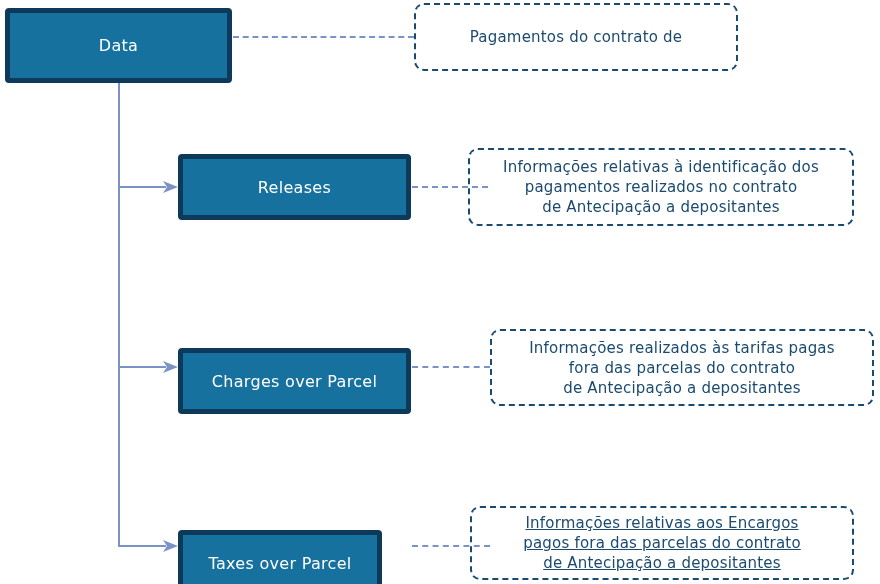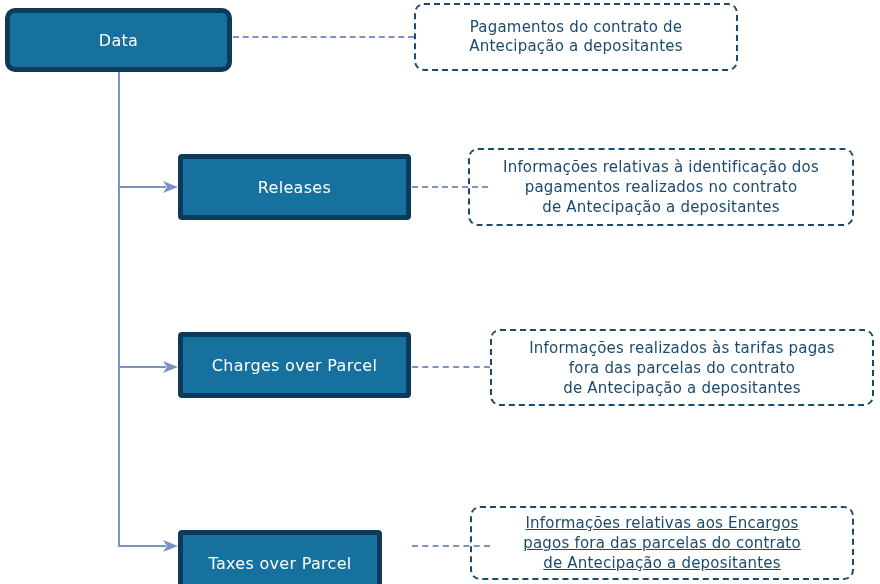--- a/index.html
+++ b/index.html
@@ -52,23 +52,23 @@
     border: 5px solid var(--node-border, #0d3a5a);
     border-radius: 4px;
     display: flex;
     align-items: center;
     justify-content: center;
     color: var(--node-text, #ffffff);
     font-size: 16px;
     letter-spacing: 0.3px;
     white-space: nowrap;
   }
-  .node.root     { left: 5px;   top: 8px;   width: 227px; height: 64px; border-radius: 10px; }
+  .node.root     { left: 5px;   top: 8px;   width: 227px; height: 75px; border-radius: 4px; }
   .node.releases { left: 178px; top: 154px; width: 233px; height: 66px; }
-  .node.charges  { left: 178px; top: 332px; width: 233px; height: 66px; }
+  .node.charges  { left: 178px; top: 348px; width: 233px; height: 66px; }
   .node.taxes    { left: 178px; top: 513px; width: 204px; height: 66px; margin-top: 17px; }
   
   .note {
     position: absolute;
     box-sizing: border-box;
     border: 2px dashed var(--note-border, #1b4a6f);
     border-radius: 10px;
     color: var(--note-text, #1b4a6f);
     font-size: 15px;
     line-height: 20px;
@@ -120,21 +120,20 @@
   </div>
   <div class="node charges">
     <span>Charges over Parcel</span>
   </div>
   <div class="node taxes">
     <span>Taxes over Parcel</span>
   </div>
 
   <div class="note n0">
     <div class="ln">Pagamentos do contrato de</div>
-    <div class="ln">Antecipação a depositantes</div>
   </div>
   <div class="note n1">
     <div class="ln">Informações relativas à identificação dos</div>
     <div class="ln">pagamentos realizados no contrato</div>
     <div class="ln">de Antecipação a depositantes</div>
   </div>
   <div class="note n2">
     <div class="ln">Informações realizados às tarifas pagas</div>
     <div class="ln">fora das parcelas do contrato</div>
     <div class="ln">de Antecipação a depositantes</div>

